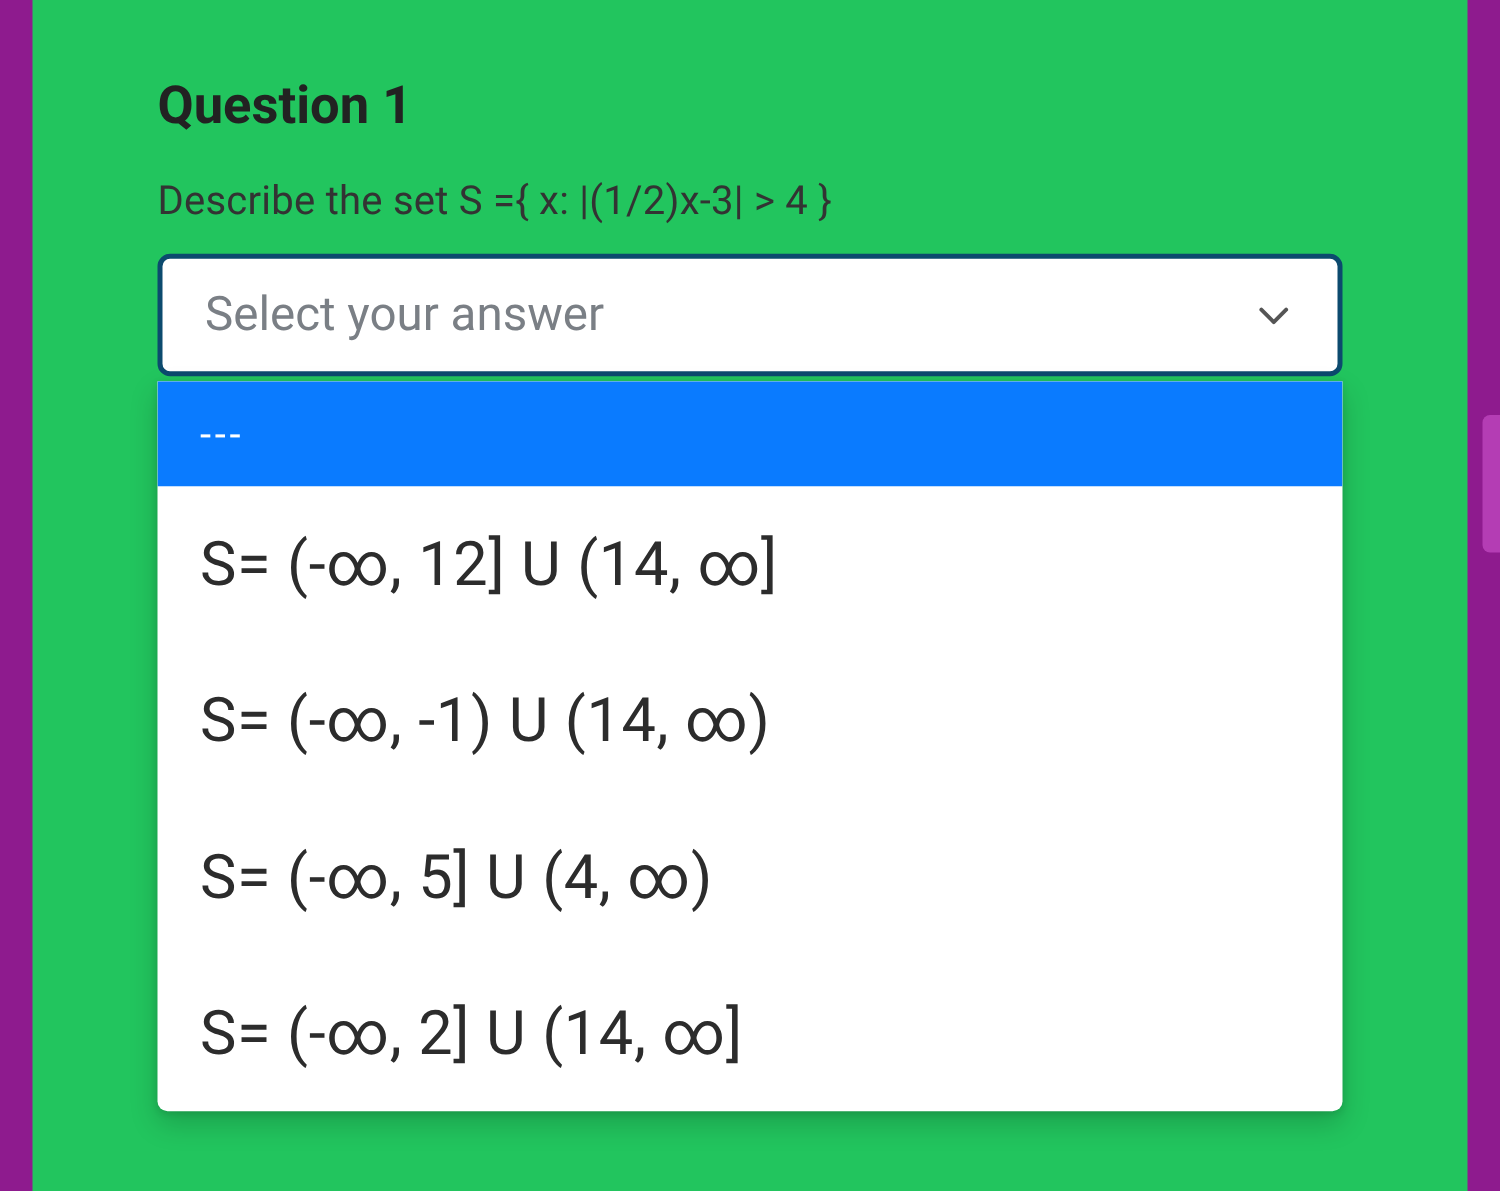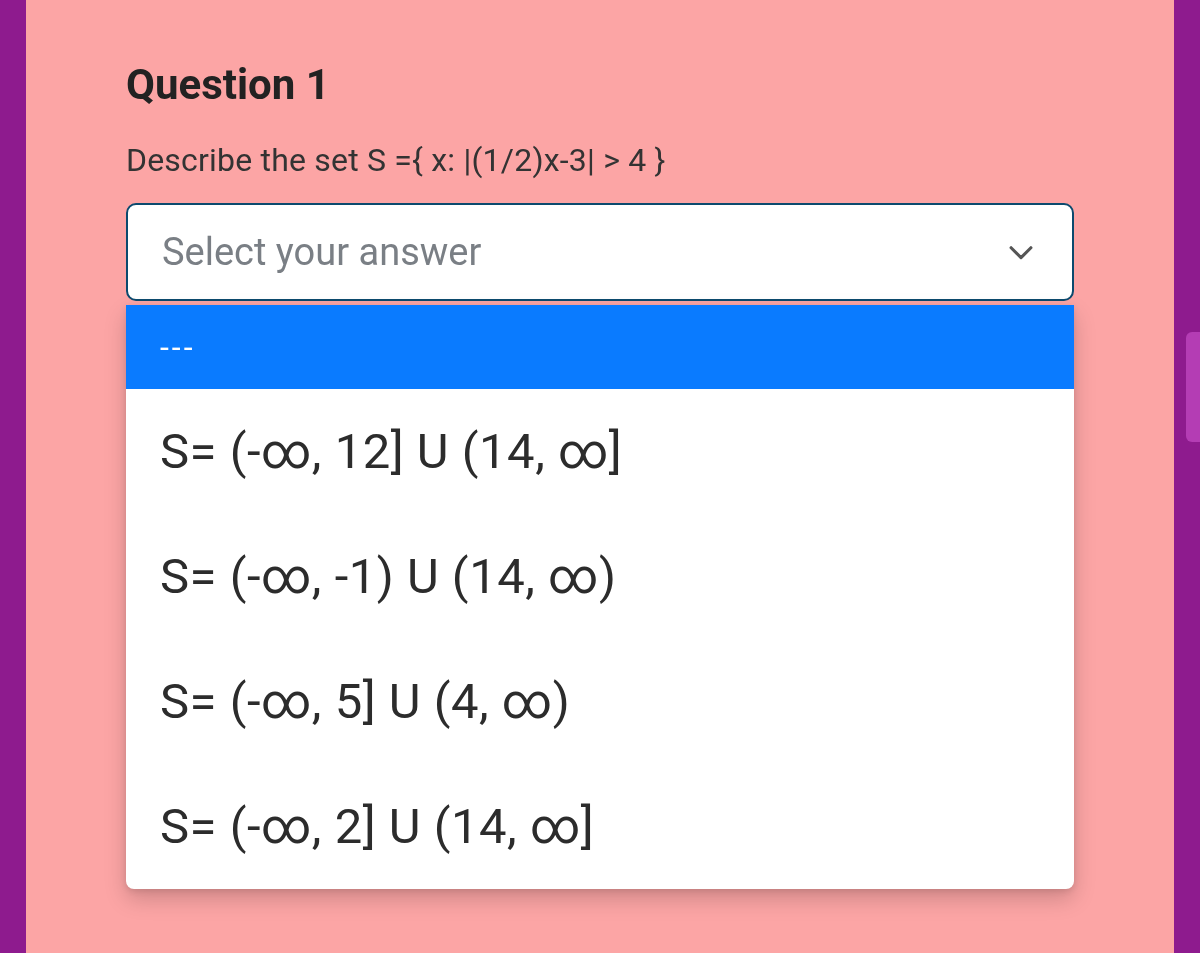--- a/index.html
+++ b/index.html
@@ -33,38 +33,38 @@
     background: #b43db4;
     border-top-left-radius: 6px;
     border-bottom-left-radius: 6px;
   }
   .card {
     position: absolute;
     left: 26px;
     right: 26px;
     top: 0;
     bottom: 0;
-    background: #fca5a5;
+    background: #22c55e;
     padding: 60px 100px 40px 100px;
   }
   .q-title {
     font-size: 42px;
     font-weight: 700;
     color: #222;
     margin-bottom: 32px;
   }
   .q-prompt {
     font-size: 32px;
     font-weight: 400;
     color: #333;
     margin-bottom: 24px;
     letter-spacing: 0.2px;
   }
   .select-box {
-    border: 2px solid #0c4a6e;
+    border: 4px solid #0c4a6e;
     border-radius: 10px;
     height: 98px;
     display: flex;
     align-items: center;
     justify-content: space-between;
     padding: 0 34px;
     cursor: pointer;
     background: #fff;
   }
   .select-placeholder {

